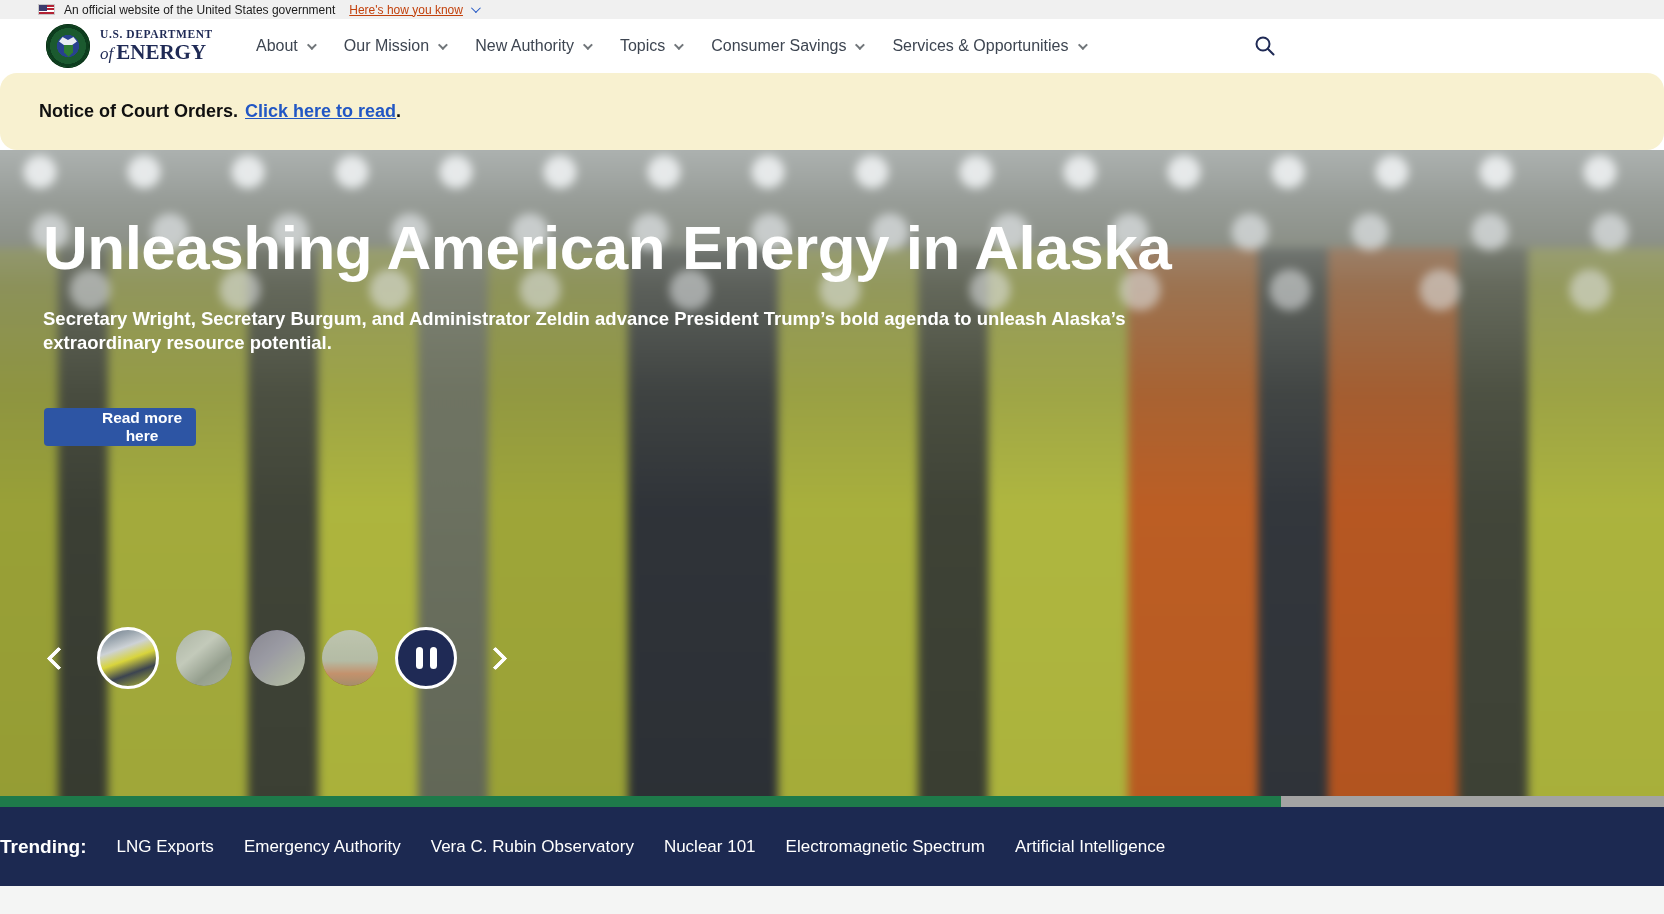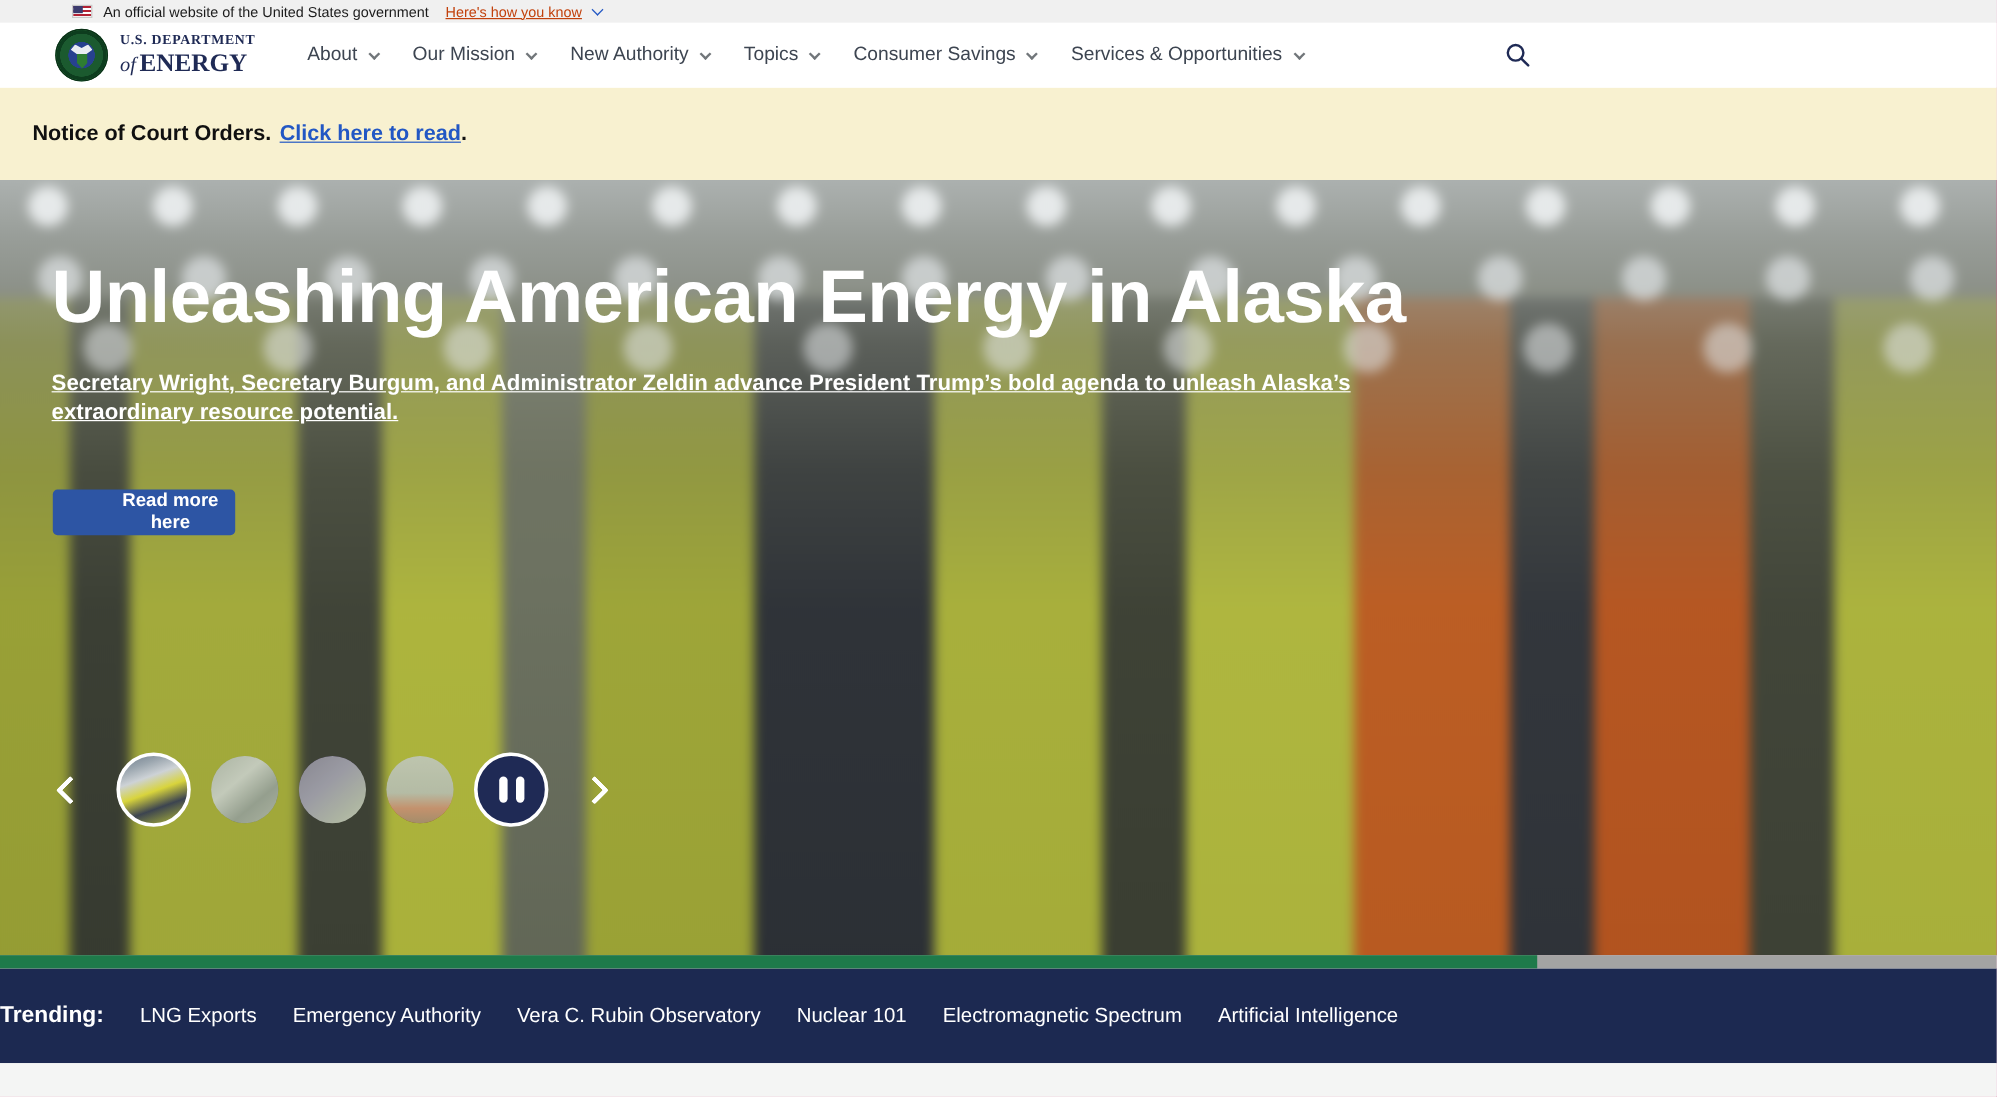--- a/index.html
+++ b/index.html
@@ -1,20 +1,20 @@
 <!DOCTYPE html>
 <html><head>
 <meta charset="utf-8">
 <style>
   * { box-sizing: border-box; margin: 0; padding: 0; }
   html, body { width: 1664px; height: 914px; overflow: hidden; }
   body { font-family: "Liberation Sans", sans-serif; background: #ffffff; }
 
   
-  .gov-banner { height: 19px; background: #f0f0f0; display: flex; align-items: center; padding-left: 60px; font-size: 12px; color: #1b1b1b; }
+  .gov-banner { height: 19px; background: #f0f0f0; display: flex; align-items: center; padding-left: 38px; font-size: 12px; color: #1b1b1b; }
   .flag { width: 17px; height: 11px; margin-right: 9px; position: relative;
     background: repeating-linear-gradient(180deg, #b22234 0 1.7px, #ffffff 1.7px 3.4px); border: 0.5px solid #c9c9c9; }
   .flag::before { content: ""; position: absolute; left: 0; top: 0; width: 8px; height: 6px; background: #3c3b6e; }
   .banner-link { color: #c2410c; text-decoration: underline; margin-left: 14px; display: inline-flex; align-items: center; cursor: pointer; }
   .caret-down { width: 7px; height: 7px; border-right: 1.6px solid #2257c4; border-bottom: 1.6px solid #2257c4; transform: rotate(45deg) translateY(-2px); margin-left: 8px; }
 
   
   .site-header { height: 54px; background: #ffffff; position: relative; }
   .logo { position: absolute; left: 46px; top: 5px; display: flex; align-items: center; cursor: pointer; }
   .seal { width: 44px; height: 44px; border-radius: 50%; position: relative; flex: 0 0 auto;
@@ -27,25 +27,25 @@
   .logo-text { margin-left: 10px; color: #1f2a55; font-family: "Liberation Serif", serif; line-height: 1; }
   .logo-line1 { font-size: 11.5px; font-weight: 700; letter-spacing: 0.6px; }
   .logo-line2 { font-size: 21px; font-weight: 700; margin-top: 2px; }
   .logo-of { font-style: italic; font-weight: 400; font-size: 17px; margin-right: 3px; }
   .main-nav { position: absolute; left: 256px; top: 0; height: 54px; display: flex; align-items: center; gap: 30px; }
   .nav-item { display: inline-flex; align-items: center; font-size: 16px; font-weight: 400; color: #3d4551; cursor: pointer; white-space: nowrap; }
   .nav-caret { width: 7px; height: 7px; border-right: 2px solid #71767a; border-bottom: 2px solid #71767a; transform: rotate(45deg) translateY(-2px); margin-left: 9px; }
   .search-btn { position: absolute; left: 1252px; top: 15px; width: 26px; height: 26px; background: transparent; border: none; cursor: pointer; }
 
   
-  .notice-bar { height: 77px; background: #f8f1d0; display: flex; align-items: center; padding-left: 27px; font-size: 18px; font-weight: 700; color: #101010; }
+  .notice-bar { height: 77px; background: #f8f1d0; display: flex; align-items: center; padding-left: 39px; font-size: 18px; font-weight: 700; color: #101010; border-radius: 17px; }
   .notice-link { color: #2257c4; text-decoration: underline; margin-left: 7px; cursor: pointer; }
 
   
-  .hero { position: relative; height: 646px; overflow: hidden; background: #be185d; }
+  .hero { position: relative; height: 646px; overflow: hidden; background: #3b82f6; }
   .hero-bg { position: absolute; inset: -12px; filter: blur(5px);
     background-color: #565a44;
     background-image:
       radial-gradient(circle at 52px 34px, rgba(236,239,240,0.92) 0 16px, rgba(236,239,240,0) 17px),
       radial-gradient(circle at 22px 94px, rgba(222,226,228,0.72) 0 18px, rgba(222,226,228,0) 19px),
       radial-gradient(circle at 92px 152px, rgba(228,231,233,0.55) 0 20px, rgba(228,231,233,0) 21px),
       linear-gradient(180deg, rgba(176,181,180,0.95) 0%, rgba(152,157,152,0.85) 9%, rgba(124,128,112,0.55) 22%, rgba(102,106,84,0.25) 38%, rgba(86,90,68,0) 55%),
       linear-gradient(90deg,
         rgba(164,172,52,0.85) 0 70px, rgba(52,56,48,0.80) 70px 120px,
         rgba(176,184,58,0.85) 120px 260px, rgba(58,62,52,0.80) 260px 330px,
@@ -53,21 +53,21 @@
         rgba(170,178,54,0.85) 500px 640px, rgba(40,44,54,0.85) 640px 790px,
         rgba(182,190,58,0.85) 790px 930px, rgba(56,60,50,0.80) 930px 1000px,
         rgba(190,198,62,0.85) 1000px 1140px, rgba(205,94,30,0.85) 1140px 1270px,
         rgba(44,48,58,0.85) 1270px 1340px, rgba(198,86,28,0.85) 1340px 1470px,
         rgba(60,64,54,0.80) 1470px 1540px, rgba(186,194,60,0.85) 1540px 1690px),
       linear-gradient(180deg, #aeb3b2 0%, #8f948f 12%, #6d715f 32%, #565a44 58%, #494d39 82%, #3f432f 100%);
     background-size: 104px 700px, 120px 700px, 150px 700px, 100% 100%, 100% 560px, 100% 100%;
     background-position: 0 0, 40px 0, 10px 0, 0 0, 0 100%, 0 0;
     background-repeat: repeat-x, repeat-x, repeat-x, no-repeat, no-repeat, no-repeat; }
   .hero-title { position: absolute; left: 43px; top: 64px; font-size: 62px; font-weight: 700; color: #ffffff; letter-spacing: -0.5px; line-height: 1.1; z-index: 2; }
-  .hero-subtitle { position: absolute; left: 43px; top: 157px; width: 1185px; font-size: 18.5px; font-weight: 700; color: #ffffff; line-height: 1.3; z-index: 2; text-decoration: underline; }
+  .hero-subtitle { position: absolute; left: 43px; top: 157px; width: 1185px; font-size: 18.5px; font-weight: 700; color: #ffffff; line-height: 1.3; z-index: 2; }
   .hero-btn { position: absolute; left: 44px; top: 258px; width: 152px; height: 38px; background: #2d55a4; color: #ffffff;
     font-family: "Liberation Sans", sans-serif; font-size: 15.5px; font-weight: 700; border: none; border-radius: 4px; cursor: pointer; z-index: 2; padding-left: 44px; }
 
   
   .carousel { position: absolute; left: 50px; top: 477px; height: 62px; display: flex; align-items: center; gap: 17px; z-index: 2; }
   .car-chev { width: 17px; height: 17px; border-left: 4.5px solid #ffffff; border-bottom: 4.5px solid #ffffff; border-radius: 2px; cursor: pointer; }
   .car-chev.left { transform: rotate(45deg); margin-right: 13px; }
   .car-chev.right { transform: rotate(-135deg); margin-left: 13px; }
   .thumb { width: 56px; height: 56px; border-radius: 50%; cursor: pointer; position: relative; overflow: hidden; flex: 0 0 auto; }
   .thumb.active { border: 3px solid #ffffff; width: 62px; height: 62px;

